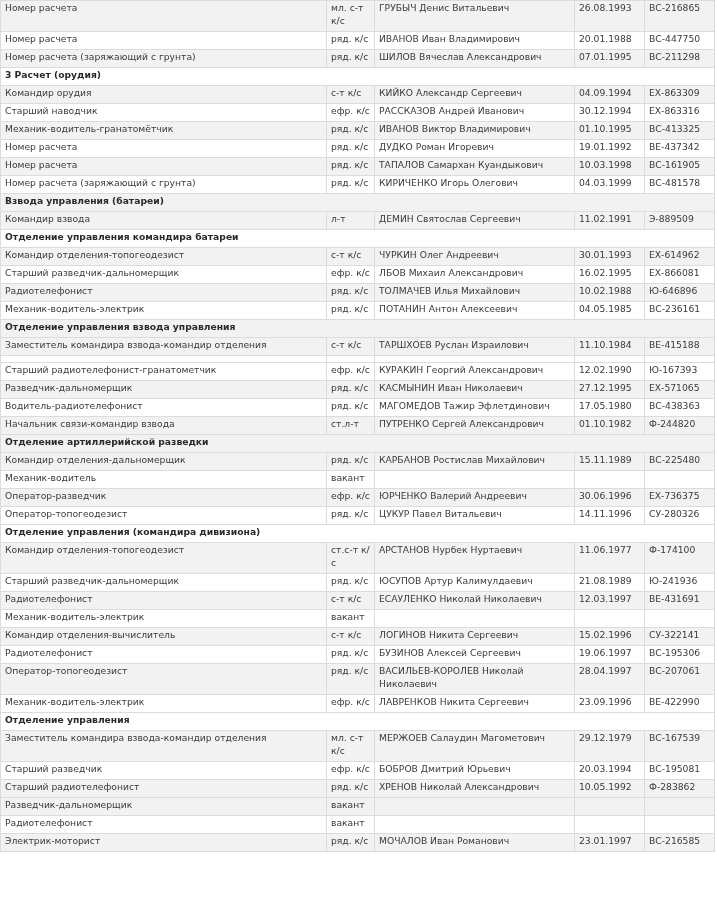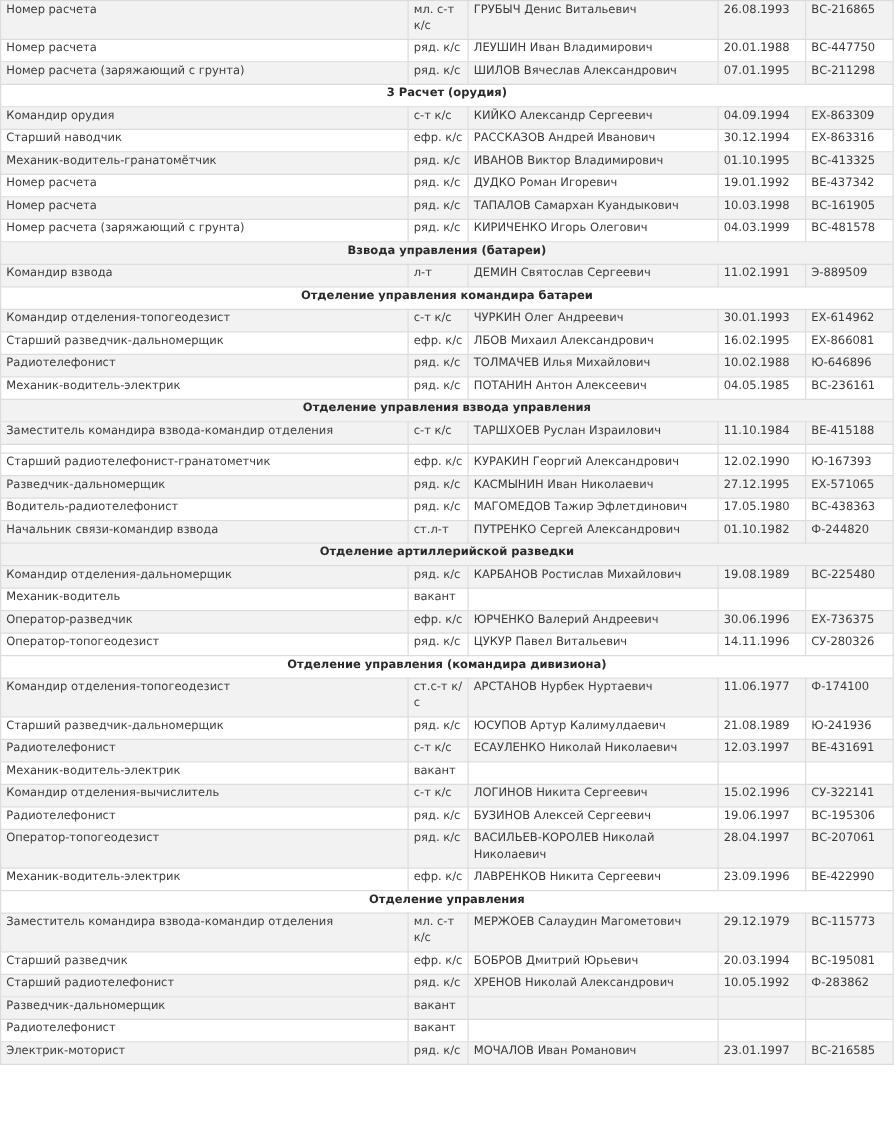--- a/index.html
+++ b/index.html
@@ -22,21 +22,20 @@
     word-wrap: break-word;
   }
   col.c-pos { width: 326px; }
   col.c-rank { width: 48px; }
   col.c-name { width: 200px; }
   col.c-dob { width: 70px; }
   col.c-id { width: 70px; }
   tr.alt td { background: #f2f2f2; }
   tr.plain td { background: #ffffff; }
   tr.section td {
-    text-align: center;
     font-weight: bold;
     color: #2a2a2a;
     background: #f2f2f2;
   }
   tr.section.white td { background: #ffffff; }
   tr.spacer td { height: 6px; line-height: 6px; padding: 0; font-size: 1px; }
   tr.tall td { height: 27px; }
 </style>
 </head>
 <body>
@@ -53,21 +52,21 @@
       <tr class="alt tall">
         <td>Номер расчета</td>
         <td>мл. с-т к/с</td>
         <td>ГРУБЫЧ Денис Витальевич</td>
         <td>26.08.1993</td>
         <td>ВС-216865</td>
       </tr>
       <tr class="plain">
         <td>Номер расчета</td>
         <td>ряд. к/с</td>
-        <td>ЛЕУШИН Иван Владимирович</td>
+        <td>ИВАНОВ Иван Владимирович</td>
         <td>20.01.1988</td>
         <td>ВС-447750</td>
       </tr>
       <tr class="alt">
         <td>Номер расчета (заряжающий с грунта)</td>
         <td>ряд. к/с</td>
         <td>ШИЛОВ Вячеслав Александрович</td>
         <td>07.01.1995</td>
         <td>ВС-211298</td>
       </tr>
@@ -202,21 +201,21 @@
         <td>01.10.1982</td>
         <td>Ф-244820</td>
       </tr>
       <tr class="section">
         <td colspan="5">Отделение артиллерийской разведки</td>
       </tr>
       <tr class="alt">
         <td>Командир отделения-дальномерщик</td>
         <td>ряд. к/с</td>
         <td>КАРБАНОВ Ростислав Михайлович</td>
-        <td>19.08.1989</td>
+        <td>15.11.1989</td>
         <td>ВС-225480</td>
       </tr>
       <tr class="plain">
         <td>Механик-водитель</td>
         <td>вакант</td>
         <td></td>
         <td></td>
         <td></td>
       </tr>
       <tr class="alt">
@@ -293,21 +292,21 @@
         <td>ВЕ-422990</td>
       </tr>
       <tr class="section white">
         <td colspan="5">Отделение управления</td>
       </tr>
       <tr class="alt tall">
         <td>Заместитель командира взвода-командир отделения</td>
         <td>мл. с-т к/с</td>
         <td>МЕРЖОЕВ Салаудин Магометович</td>
         <td>29.12.1979</td>
-        <td>ВС-115773</td>
+        <td>ВС-167539</td>
       </tr>
       <tr class="plain">
         <td>Старший разведчик</td>
         <td>ефр. к/с</td>
         <td>БОБРОВ Дмитрий Юрьевич</td>
         <td>20.03.1994</td>
         <td>ВС-195081</td>
       </tr>
       <tr class="alt">
         <td>Старший радиотелефонист</td>

